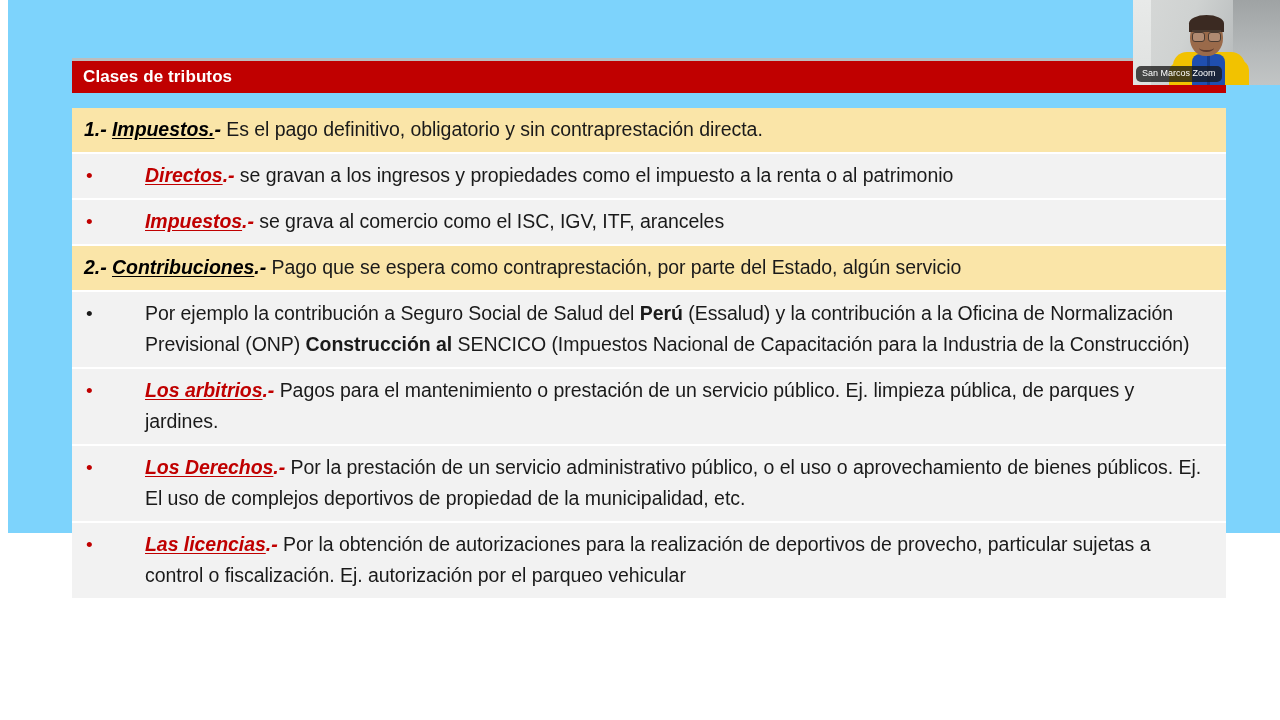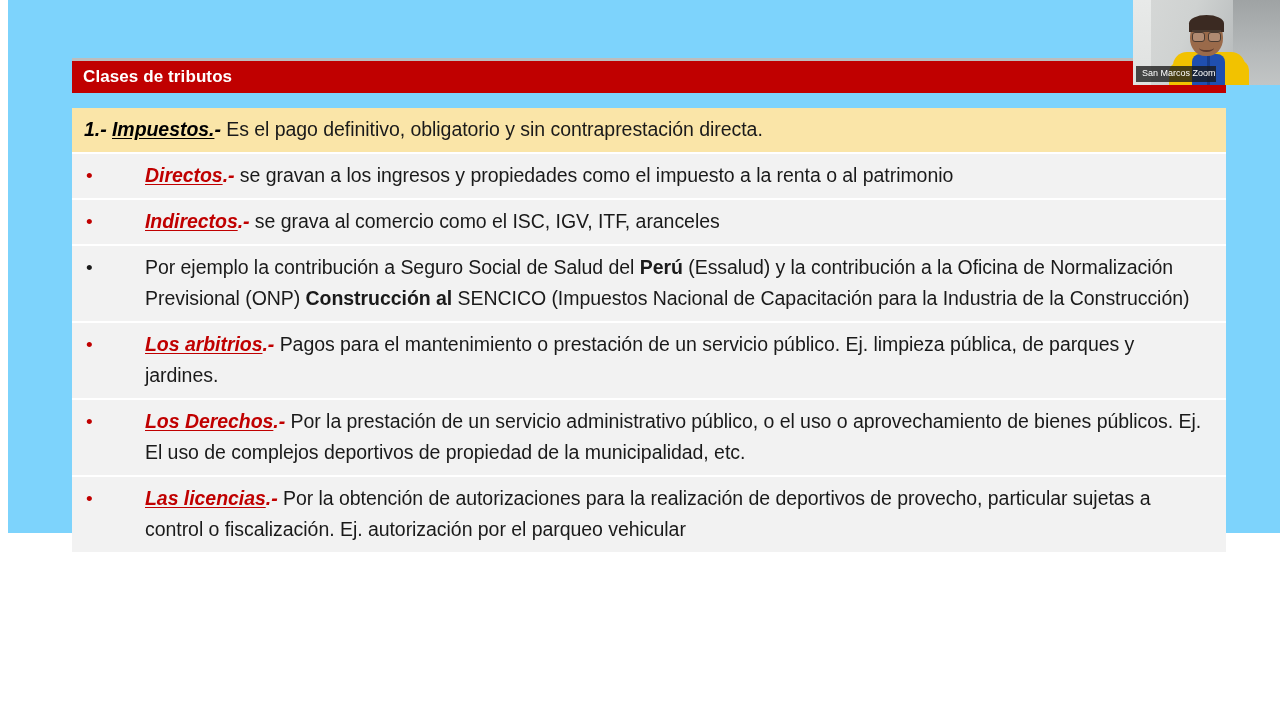--- a/index.html
+++ b/index.html
@@ -228,29 +228,29 @@
     left: 90px; top: 60px;
     width: 26px; height: 25px;
     background: #f2c200;
     border-radius: 0 10px 0 0;
   }
   .vid-label {
     position: absolute;
     left: 3px;
     bottom: 3px;
     max-width: 118px;
-    padding: 2px 0 3px 6px;
+    padding: 2px 6px 3px 6px;
     background: rgba(25,25,25,0.78);
     color: #ffffff;
     font-size: 9px;
     line-height: 11px;
     white-space: nowrap;
     overflow: hidden;
     text-overflow: ellipsis;
-    border-radius: 0;
+    border-radius: 5px;
   }
 </style>
 </head>
 <body>
 
 <div id="slide">
 
   <div id="title-bar">
     <div id="title-text">Clases de tributos</div>
   </div>
@@ -261,22 +261,25 @@
       </div>
       <div class="row gray bullet">
         <div class="bulletwrap">
           <div class="bullet-dot red">•</div>
           <div class="bullet-body rowtext"><span class="kw-red">Directos</span><span class="tail-red">.-</span><span> se gravan a los ingresos y propiedades como el impuesto a la renta o al patrimonio</span></div>
         </div>
       </div>
       <div class="row gray bullet">
         <div class="bulletwrap">
           <div class="bullet-dot red">•</div>
-          <div class="bullet-body rowtext"><span class="kw-red">Indirectos</span><span class="tail-red">.-</span><span> se grava al comercio como el ISC, IGV, ITF, aranceles</span></div>
-        </div>
+          <div class="bullet-body rowtext"><span class="kw-red">Impuestos</span><span class="tail-red">.-</span><span> se grava al comercio como el ISC, IGV, ITF, aranceles</span></div>
+        </div>
+      </div>
+      <div class="row yellow heading">
+        <div class="rowtext"><span class="num">2.-</span> <span class="kw-black">Contribuciones</span><span class="tail-black">.-</span><span>  Pago que se espera como contraprestación, por parte del Estado, algún servicio</span></div>
       </div>
       <div class="row gray bullet">
         <div class="bulletwrap">
           <div class="bullet-dot dark">•</div>
           <div class="bullet-body rowtext"><span>Por ejemplo la contribución a Seguro Social de Salud del </span><span class="b">Perú</span><span> (Essalud) y la contribución a la Oficina de Normalización Previsional (ONP) </span><span class="b">Construcción al</span><span> SENCICO (Impuestos Nacional de Capacitación para la Industria de la Construcción)</span></div>
         </div>
       </div>
       <div class="row gray bullet">
         <div class="bulletwrap">
           <div class="bullet-dot red">•</div>

